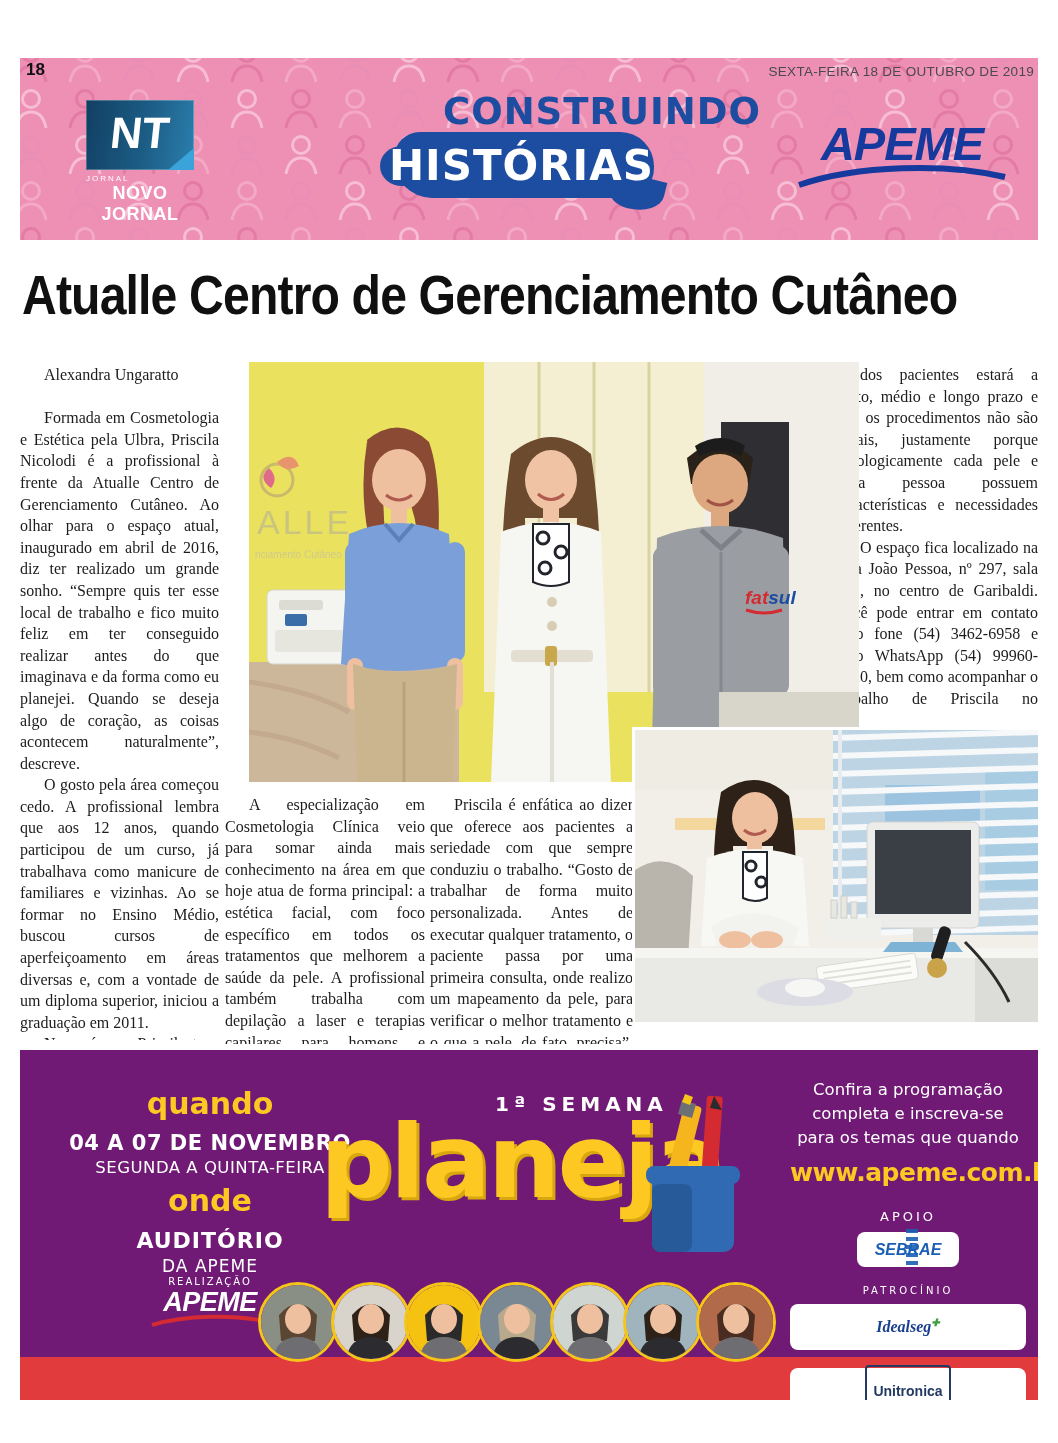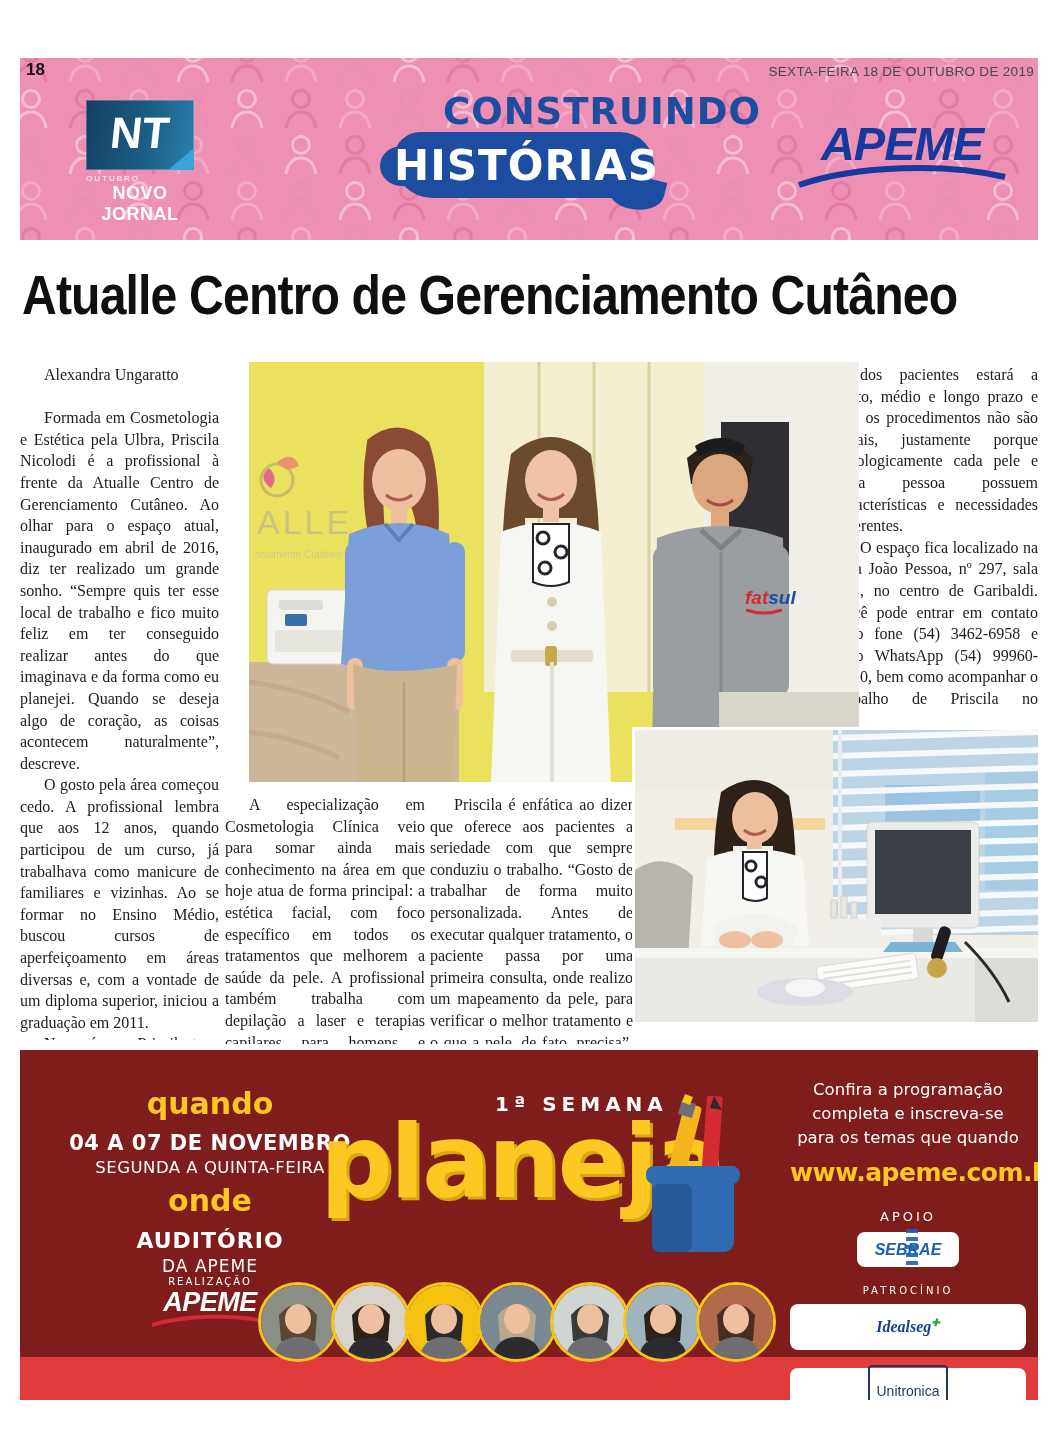--- a/index.html
+++ b/index.html
@@ -21,21 +21,21 @@
   .nt-letters{position:absolute;left:0;right:0;top:8px;color:#fff;font-family:"Liberation Sans",sans-serif;
               font-weight:bold;font-size:44px;line-height:50px;transform:skewX(-6deg);}
   .nt-tri{position:absolute;right:0;bottom:0;width:0;height:0;border-left:26px solid transparent;
           border-bottom:22px solid #39a3da;}
   .nt-jornal{margin-top:4px;color:#fff;font-family:"Liberation Sans",sans-serif;font-size:8px;
              letter-spacing:2px;text-align:left;padding-left:2px;}
   .nt-name{color:#fff;font-family:"Liberation Sans",sans-serif;font-weight:bold;font-size:18px;letter-spacing:.5px;}
   .construindo{position:absolute;left:392px;top:32px;width:380px;text-align:center;
                font-family:"DejaVu Sans",sans-serif;font-weight:bold;font-size:37px;color:#1d4da0;letter-spacing:1px;}
   .historias-blob{position:absolute;left:374px;top:74px;width:260px;height:66px;background:#1d4da0;
-                  border-radius:26px 34px 30px 38px;display:flex;align-items:center;justify-content:flex-start;}
+                  border-radius:26px 34px 30px 38px;display:flex;align-items:center;justify-content:flex-end;}
   .historias-blob:before{content:"";position:absolute;left:-14px;top:14px;width:44px;height:40px;
                   background:#1d4da0;border-radius:50%;}
   .historias-blob:after{content:"";position:absolute;right:-10px;bottom:-12px;width:54px;height:34px;
                   background:#1d4da0;border-radius:0 0 60% 40%;transform:rotate(14deg);}
   .historias{position:relative;z-index:2;font-family:"DejaVu Sans",sans-serif;font-weight:bold;
              font-size:42px;color:#ffffff;letter-spacing:1px;}
   .apeme-top{position:absolute;left:772px;top:58px;width:220px;text-align:center;}
   .apeme-word{font-family:"Liberation Sans",sans-serif;font-weight:bold;font-style:italic;
               font-size:47px;color:#16399e;letter-spacing:-1px;}
   .apeme-swoosh{display:block;margin:-8px auto 0;}
@@ -52,21 +52,21 @@
   .col1{left:20px;top:364px;width:199px;height:676px;}
   .col2{left:225px;top:794px;width:200px;height:250px;}
   .col3{left:430px;top:794px;width:203px;height:250px;}
   .col4{left:836px;top:364px;width:202px;height:345px;}
 
   
   .photo1{position:absolute;left:225px;top:362px;width:610px;height:420px;padding-left:24px;}
   .photo2{position:absolute;left:635px;top:730px;width:403px;height:292px;box-shadow:-3px -3px 0 #ffffff;}
 
   
-  .event{position:absolute;left:20px;top:1050px;width:1018px;height:350px;background:#7f1d1d;overflow:hidden;
+  .event{position:absolute;left:20px;top:1050px;width:1018px;height:350px;background:#701a75;overflow:hidden;
          font-family:"DejaVu Sans",sans-serif;color:#ffffff;}
   .event .redbar{position:absolute;left:0;right:0;bottom:0;height:43px;background:#e23b3e;}
   .ev-left{position:absolute;left:40px;top:30px;width:300px;text-align:center;}
   .ev-script{font-weight:bold;font-size:30px;color:#fdc822;margin:6px 0 10px;}
   .ev-dates{font-weight:bold;font-size:21px;letter-spacing:.5px;}
   .ev-days{font-size:16.5px;margin-top:3px;letter-spacing:.5px;}
   .ev-venue{font-weight:bold;font-size:22px;letter-spacing:1px;}
   .ev-org{font-size:17px;margin-top:3px;letter-spacing:1px;}
   .ev-real{font-size:10px;letter-spacing:2px;}
   .apeme-white{font-family:"Liberation Sans",sans-serif;font-weight:bold;font-style:italic;
@@ -84,21 +84,21 @@
   .sebrae{position:relative;font-family:"Liberation Sans",sans-serif;font-weight:bold;font-style:italic;
           font-size:16px;color:#1b5fb4;padding:4px 6px;}
   .sebrae i{position:absolute;left:50%;top:-8px;width:12px;height:38px;transform:translateX(-2px);
             background:repeating-linear-gradient(#1b5fb4 0 4px,transparent 4px 8px);opacity:.9;}
   .ev-patro{font-size:10px;letter-spacing:3px;margin-top:18px;}
   .sponsor-row{display:flex;gap:10px;justify-content:center;flex-direction:column;}
   .sponsor{background:#fff;border-radius:8px;min-width:92px;height:46px;margin-top:8px;
            display:flex;align-items:center;justify-content:center;flex-direction:column;}
   .idealseg{font-family:"Liberation Serif",serif;font-weight:bold;font-style:italic;font-size:16px;color:#1b3f8f;}
   .idealcross{color:#3f9e3f;font-size:10px;vertical-align:super;}
-  .unitronica{font-family:"Liberation Sans",sans-serif;font-weight:normal;font-size:14px;color:#223a63;
+  .unitronica{font-family:"Liberation Sans",sans-serif;font-weight:bold;font-size:14px;color:#223a63;
               border:2px solid #223a63;border-radius:4px;padding:16px 6px;}
   .speakers{position:absolute;left:238px;top:232px;display:flex;gap:0;}
   .speaker{width:74px;height:74px;border-radius:50%;border:3px solid #f5c518;overflow:hidden;flex:none;}
   .speaker svg{display:block;}
 </style>
 </head>
 <body>
 
 <div class="sheet">
 
@@ -484,21 +484,21 @@
         <circle cx="20" cy="13" r="8.5" fill="none" stroke="#e98fb6" stroke-width="3"></circle>
         <path d="M5,42 q3,-16 15,-16 q12,0 15,16" fill="none" stroke="#e98fb6" stroke-width="3"></path>
       </svg>
       </div>
 
     <div class="nt-logo">
       <div class="nt-square">
         <div class="nt-letters">NT</div>
         <div class="nt-tri"></div>
       </div>
-      <div class="nt-jornal">OUTUBRO</div>
+      <div class="nt-jornal">JORNAL</div>
       <div class="nt-name">NOVO JORNAL</div>
     </div>
 
     <div class="construindo">CONSTRUINDO</div>
     <div class="historias-blob">
       <span class="historias">HISTÓRIAS</span>
     </div>
 
     <div class="apeme-top">
       <span class="apeme-word">APEME</span>

